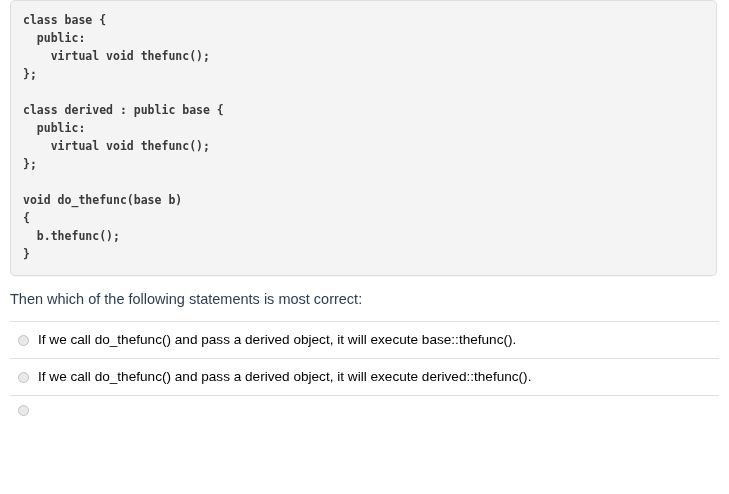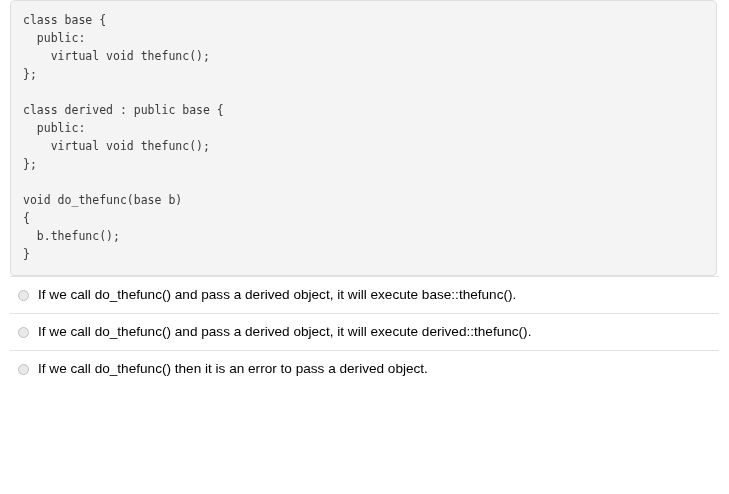--- a/index.html
+++ b/index.html
@@ -52,20 +52,21 @@
   }
   .code-pre {
     margin: 0;
     padding: 0 12px;
     font-family: "DejaVu Sans Mono", "Liberation Mono", monospace;
     font-size: 11.5px;
     line-height: 18px;
     color: #3a3a3a;
     white-space: pre;
     letter-spacing: 0px;
+    font-weight: bold;
   }
   .code-line {
     min-height: 18px;
     white-space: pre;
   }
   .code-line.blank {
     height: 18px;
   }
 
   
@@ -129,31 +130,31 @@
 <span class="code-line">  public:</span>
 <span class="code-line">    virtual void thefunc();</span>
 <span class="code-line">};</span>
 <span class="code-line blank"></span>
 <span class="code-line">void do_thefunc(base b)</span>
 <span class="code-line">{</span>
 <span class="code-line">  b.thefunc();</span>
 <span class="code-line">}</span></pre>
   </div>
 
+  <p class="prompt-text prompt-mid">Then which of the following statements is most correct:</p>
 
   <div class="answers-top-rule"></div>
 
   <ul class="answers">
     <li class="answer-row">
       <span class="radio"></span>
       <span class="answer-label">If we call do_thefunc() and pass a derived object, it will execute base::thefunc().</span>
     </li>
     <li class="answer-row">
       <span class="radio"></span>
       <span class="answer-label">If we call do_thefunc() and pass a derived object, it will execute derived::thefunc().</span>
     </li>
     <li class="answer-row">
       <span class="radio"></span>
-      <span class="answer-label">If we call do_thefunc() then it is an error to pass a derived object.</span>
     </li>
   </ul>
 
 </div>
 
 </body></html>

